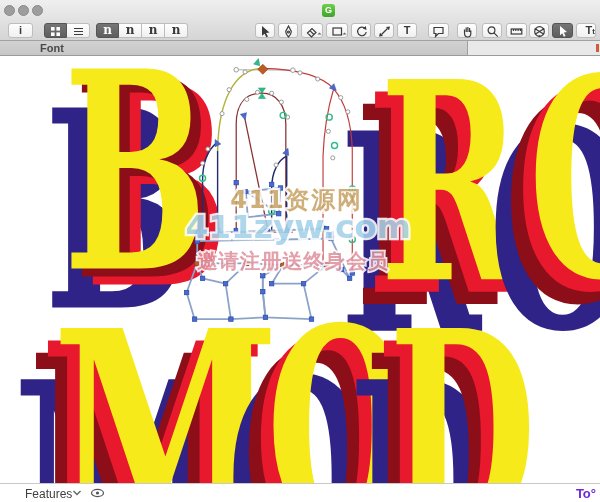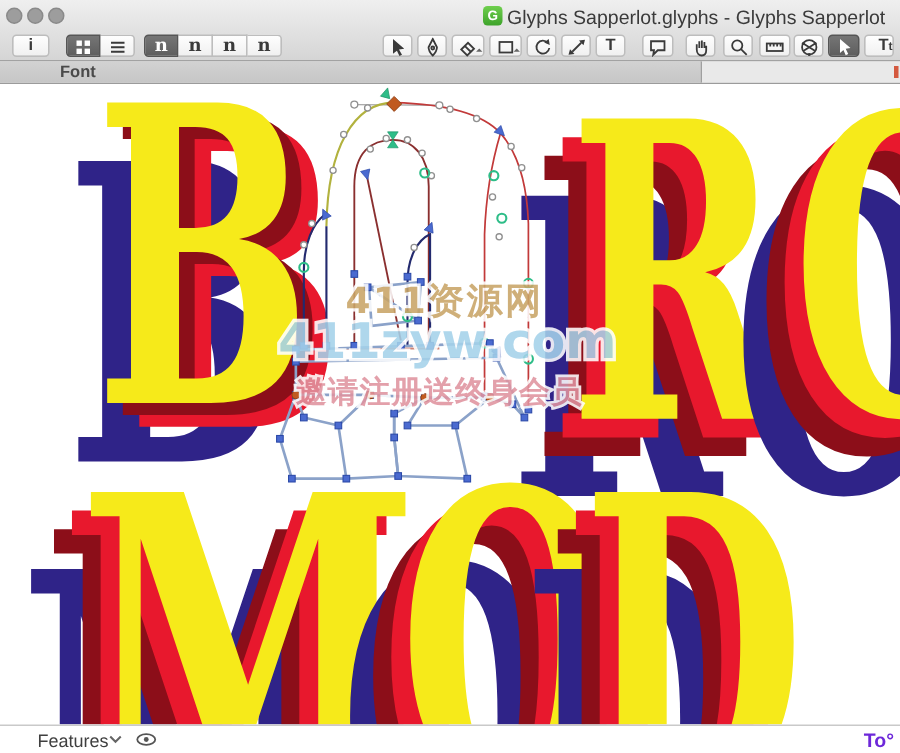--- a/index.html
+++ b/index.html
@@ -68,21 +68,20 @@
   .zoomnote{position:absolute;right:4px;top:2px;font-size:13px;color:#6d28d9;font-weight:bold;}
 </style>
 </head>
 <body>
 
 <div class="chrome">
   <span class="tlight" style="left:4px"></span>
   <span class="tlight" style="left:18px"></span>
   <span class="tlight" style="left:32px"></span>
   <span class="appicon">G</span>
-  <span class="title">Glyphs Sapperlot.glyphs - Glyphs Sapperlot</span>
 
   <div class="btn" style="left:8px;width:25px;font-weight:bold;">i</div>
 
   <div class="btn seg first sel" style="left:44px;width:23px;">
     <svg width="13" height="13" viewBox="0 0 13 13">
       <rect class="icf" x="2" y="2" width="3.6" height="3.6"></rect>
         <rect class="icf" x="7.4" y="2" width="3.6" height="3.6"></rect>
       <rect class="icf" x="2" y="7.4" width="3.6" height="3.6"></rect>
         <rect class="icf" x="7.4" y="7.4" width="3.6" height="3.6"></rect>
     </svg>

